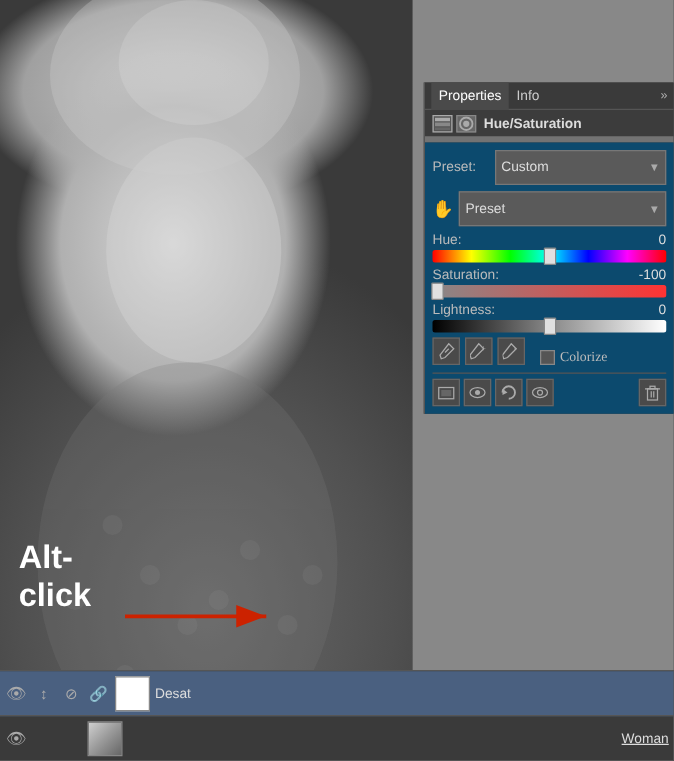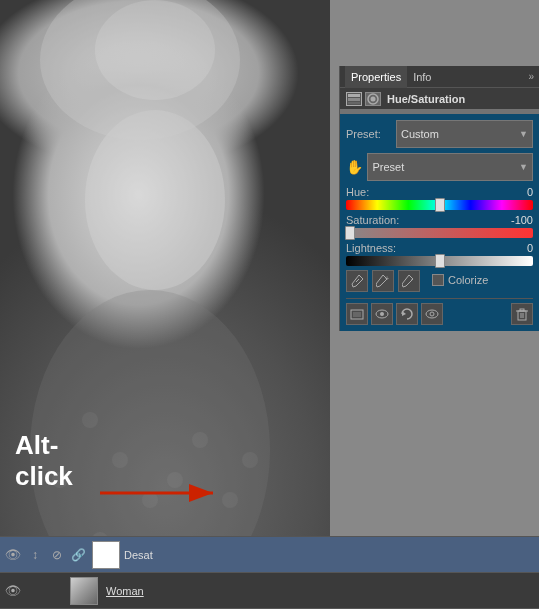--- a/index.html
+++ b/index.html
@@ -338,20 +338,21 @@
     }
 
     .layer-name {
       color: #ddd;
       font-size: 11px;
       flex: 1;
     }
 
     .layer-name.underline {
       text-decoration: underline;
+      text-align: right;
     }
   </style>
 </head>
 <body>
 
 <div id="photo-area">
   <div id="photo-bg"></div>
   <div id="face-sim"></div>
 
   <svg style="position:absolute;top:0;left:0;width:330px;height:609px;opacity:0.5">
@@ -457,21 +458,21 @@
     <div class="slider-section">
       <div class="slider-label-row">
         <span class="slider-label">Lightness:</span>
         <span class="slider-value">0</span>
       </div>
       <div class="slider-track light-track" style="position:relative;">
         <div class="slider-thumb" style="left:50%;"></div>
       </div>
     </div>
 
-    <div style="display:flex;align-items:flex-start;gap:4px;margin:0 0;">
+    <div style="display:flex;align-items:flex-end;gap:4px;margin:0 0;font-family:Liberation Serif, serif;">
 
       <div class="tool-icon-btn">
         <svg width="14" height="14" viewBox="0 0 14 14">
             <path d="M9 1 L13 5 L6 12 L3 13 L2 10 Z" fill="none" stroke="#aaa" stroke-width="1"></path>
             <line x1="9" y1="5" x2="6" y2="8" stroke="#aaa" stroke-width="1"></line>
           </svg>
       </div>
 
       <div class="tool-icon-btn">
         <svg width="14" height="14" viewBox="0 0 14 14">

